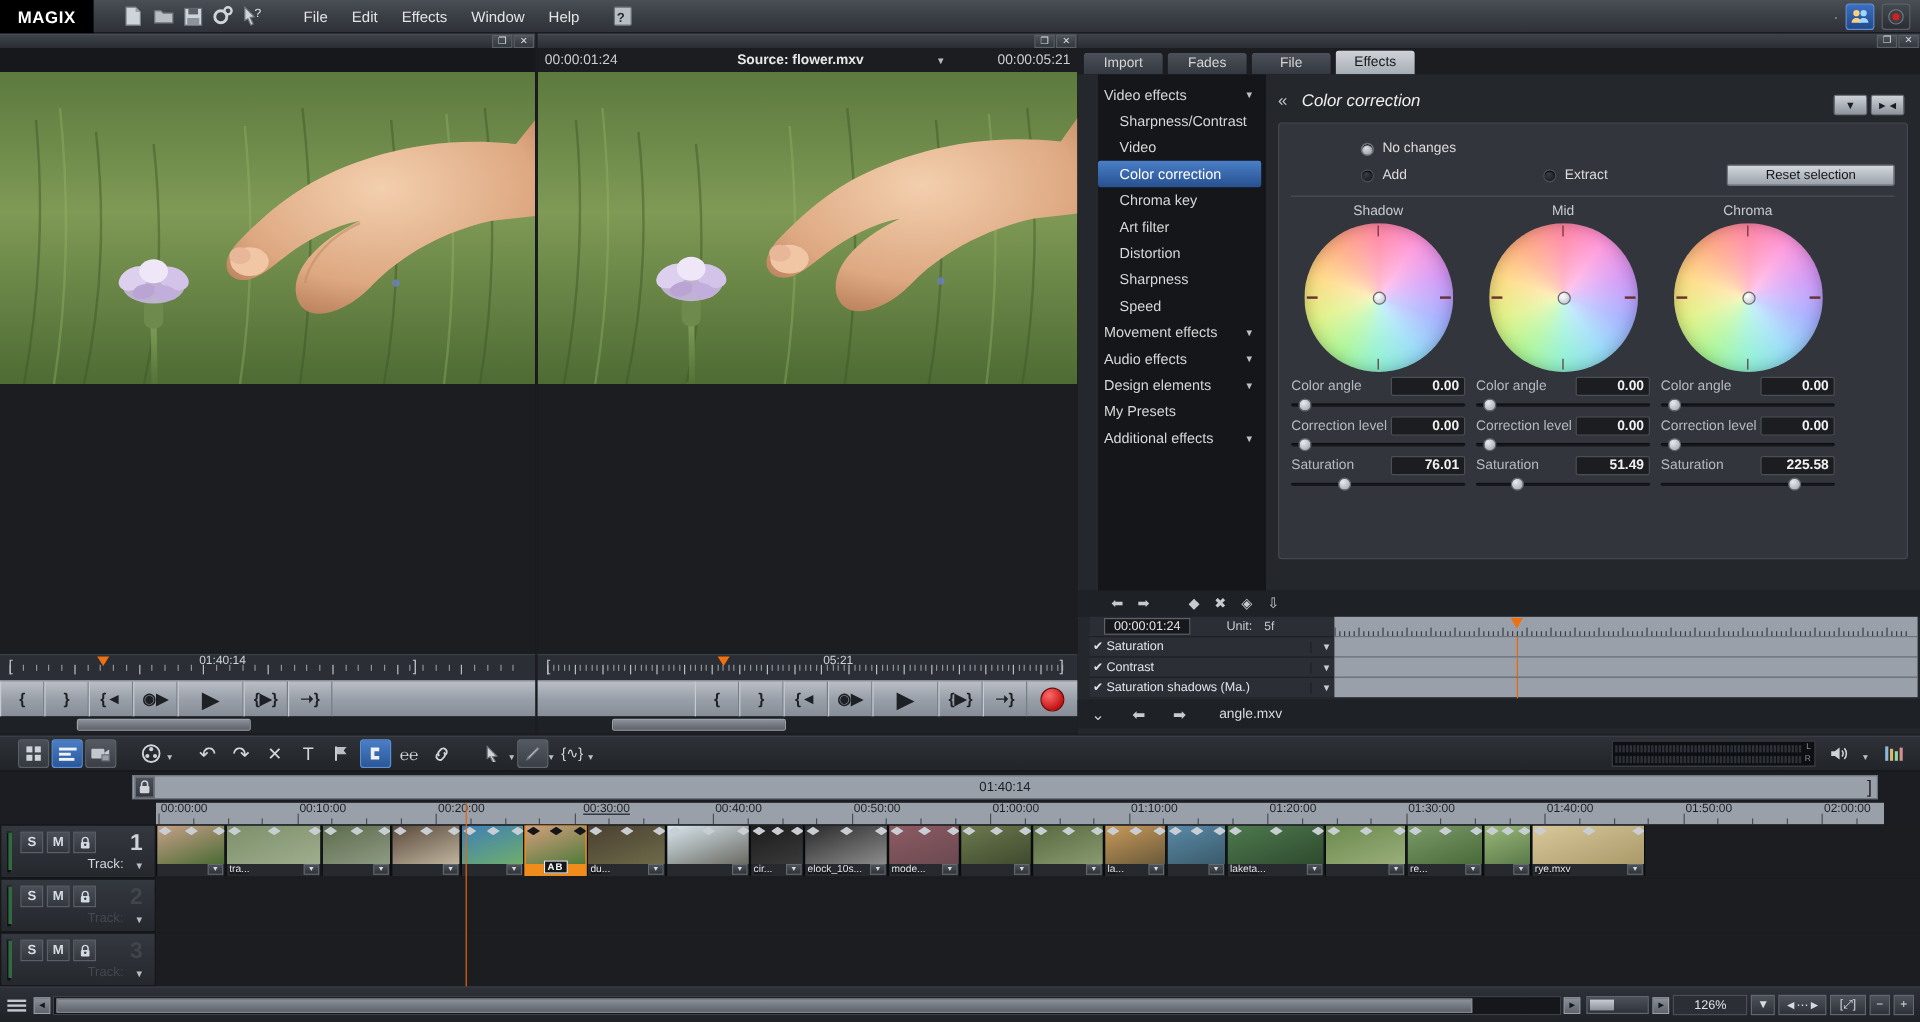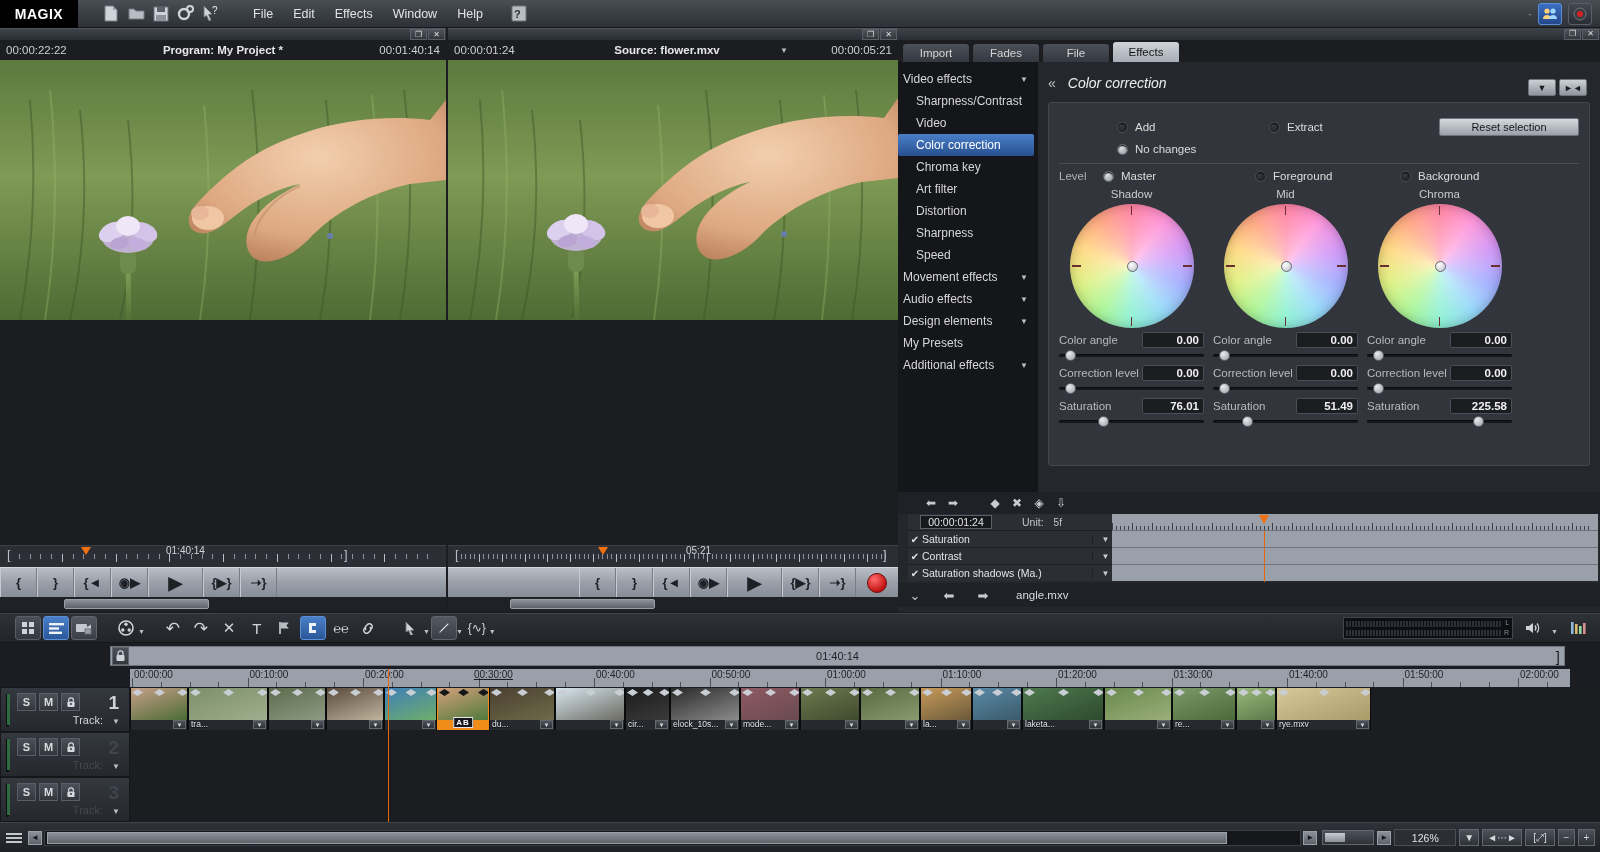--- a/index.html
+++ b/index.html
@@ -101,21 +101,21 @@
   .fx-tabs { display:flex; align-items:flex-end; height:22px; padding-left:4px; background:#1b1d21; }
   .fx-tab {
     height:19px; min-width:68px; padding:0 12px;
     display:flex; align-items:center; justify-content:center;
     font-size:11.5px; color:#d5d5d5;
     background:linear-gradient(180deg,#4b5059,#343840);
     border:1px solid #1a1c20; border-bottom:none;
     border-radius:4px 4px 0 0; margin-right:2px;
   }
   .fx-tab.active { background:linear-gradient(180deg,#cfd3d9,#a7adb5); color:#14161a; height:21px; }
-  .fx-body { display:flex; height:440px; }
+  .fx-body { display:flex; height:440px;margin-left:17px; }
   .fx-tree { width:140px; background:#14161a; padding-top:6px; }
   .tree-row { display:flex; align-items:center; height:22px; padding-left:5px; font-size:12px; color:#d7d7d7; }
   .tree-row.child { padding-left:18px; }
   .tree-row.sel { background:linear-gradient(180deg,#4a7fc8,#27508f); color:#fff; margin-right:4px; border-radius:2px; }
   .tree-caret { margin-left:auto; margin-right:10px; font-size:8px; color:#bfbfbf; }
 
   .fx-main { flex:1; position:relative; background:#24272c; padding:8px 10px 0 10px; }
   .fx-head { display:flex; align-items:center; height:26px; }
   .fx-chev { font-size:14px; color:#c3c3c3; margin-right:12px; }
   .fx-title { font-size:14px; font-style:italic; color:#eee; }
@@ -385,25 +385,20 @@
           </svg>
       </span>
     </div>
   </div>
 
   <div class="win-titlebar" style="left:0; top:28px; width:446px;">
     <div class="wt-btn">❐</div>
     <div class="wt-btn">✕</div>
   </div>
   <div class="prev-pane" style="left:0; top:40px; width:446px; height:545px;">
-    <div class="prev-header">
-      <span class="prev-tc-l">00:00:22:22</span>
-      <span class="prev-title">Program: My Project *</span>
-      <span class="prev-tc-r">00:01:40:14</span>
-    </div>
     <div class="video-area" style="top:20px; width:446px; height:260px;">
       <svg class="video-img" viewBox="0 0 446 260" preserveAspectRatio="none">
         <defs>
           <linearGradient id="pbg" x1="0" y1="0" x2="0" y2="1">
             <stop offset="0%" stop-color="#5d7a3f"></stop>
               <stop offset="45%" stop-color="#7f9a55"></stop>
             <stop offset="100%" stop-color="#4e6b34"></stop>
           </linearGradient>
           <radialGradient id="phand" cx="50%" cy="35%" r="70%">
             <stop offset="0%" stop-color="#f3cfae"></stop>
@@ -752,56 +747,41 @@
 
         <div class="fx-card">
           <div class="fx-navbtns">
             <div class="fx-nav">▼</div>
             <div class="fx-nav">►◄</div>
           </div>
 
 
           <div class="radio-row">
             <span style="width:58px;"></span>
+            <span class="rad">
+              <span class="radio on"></span>
+              <span>No changes</span>
+            </span>
+          </div>
+
+          <div class="radio-row">
+            <span style="width:58px;"></span>
             <span class="rad" style="width:152px;">
               <span class="radio"></span>
               <span>Add</span>
             </span>
             <span class="rad">
               <span class="radio"></span>
               <span>Extract</span>
             </span>
             <span class="btn-reset">Reset selection</span>
           </div>
 
-          <div class="radio-row">
-            <span style="width:58px;"></span>
-            <span class="rad">
-              <span class="radio on"></span>
-              <span>No changes</span>
-            </span>
-          </div>
-
           <div class="divider"></div>
 
-          <div class="level-row">
-            <span class="level-lbl">Level</span>
-            <span class="rad" style="width:152px;">
-              <span class="radio on"></span>
-              <span>Master</span>
-            </span>
-            <span class="rad" style="width:145px;">
-              <span class="radio"></span>
-              <span>Foreground</span>
-            </span>
-            <span class="rad">
-              <span class="radio"></span>
-              <span>Background</span>
-            </span>
-          </div>
 
           <div class="wheels">
 
             <div class="wheel-col">
               <div class="wheel-title">Shadow</div>
               <div class="wheel-wrap">
                 <div class="wheel"></div>
                 <div class="wheel-tick" style="left:61px;top:2px;width:1.5px;height:9px;"></div>
                 <div class="wheel-tick" style="left:2px;top:61px;width:9px;height:1.5px;"></div>
                 <div class="wheel-tick" style="right:2px;top:61px;width:9px;height:1.5px;"></div>
@@ -1332,21 +1312,21 @@
       <div class="tl-rlabel" style="left: 119.5px;">00:10:00</div>
       <div class="tl-rtick" style="left: 146.3px;"></div>
       <div class="tl-rtick" style="left: 175.1px;"></div>
       <div class="tl-rtick" style="left: 203.9px;"></div>
       <div class="tl-rtick maj" style="left: 233px;"></div>
       <div class="tl-rlabel" style="left: 235px;">00:20:00</div>
       <div class="tl-rtick" style="left: 261.8px;"></div>
       <div class="tl-rtick" style="left: 290.6px;"></div>
       <div class="tl-rtick" style="left: 319.4px;"></div>
       <div class="tl-rtick maj" style="left: 348.5px;"></div>
-      <div class="tl-rlabel" style="left: 344px; text-decoration: underline;">00:30:00</div>
+      <div class="tl-rlabel" style="left: 356px; text-decoration: underline;">00:30:00</div>
       <div class="tl-rtick" style="left: 377.3px;"></div>
       <div class="tl-rtick" style="left: 406.1px;"></div>
       <div class="tl-rtick" style="left: 434.9px;"></div>
       <div class="tl-rtick maj" style="left: 464px;"></div>
       <div class="tl-rlabel" style="left: 466px;">00:40:00</div>
       <div class="tl-rtick" style="left: 492.8px;"></div>
       <div class="tl-rtick" style="left: 521.6px;"></div>
       <div class="tl-rtick" style="left: 550.4px;"></div>
       <div class="tl-rtick maj" style="left: 579.5px;"></div>
       <div class="tl-rlabel" style="left: 581.5px;">00:50:00</div>

